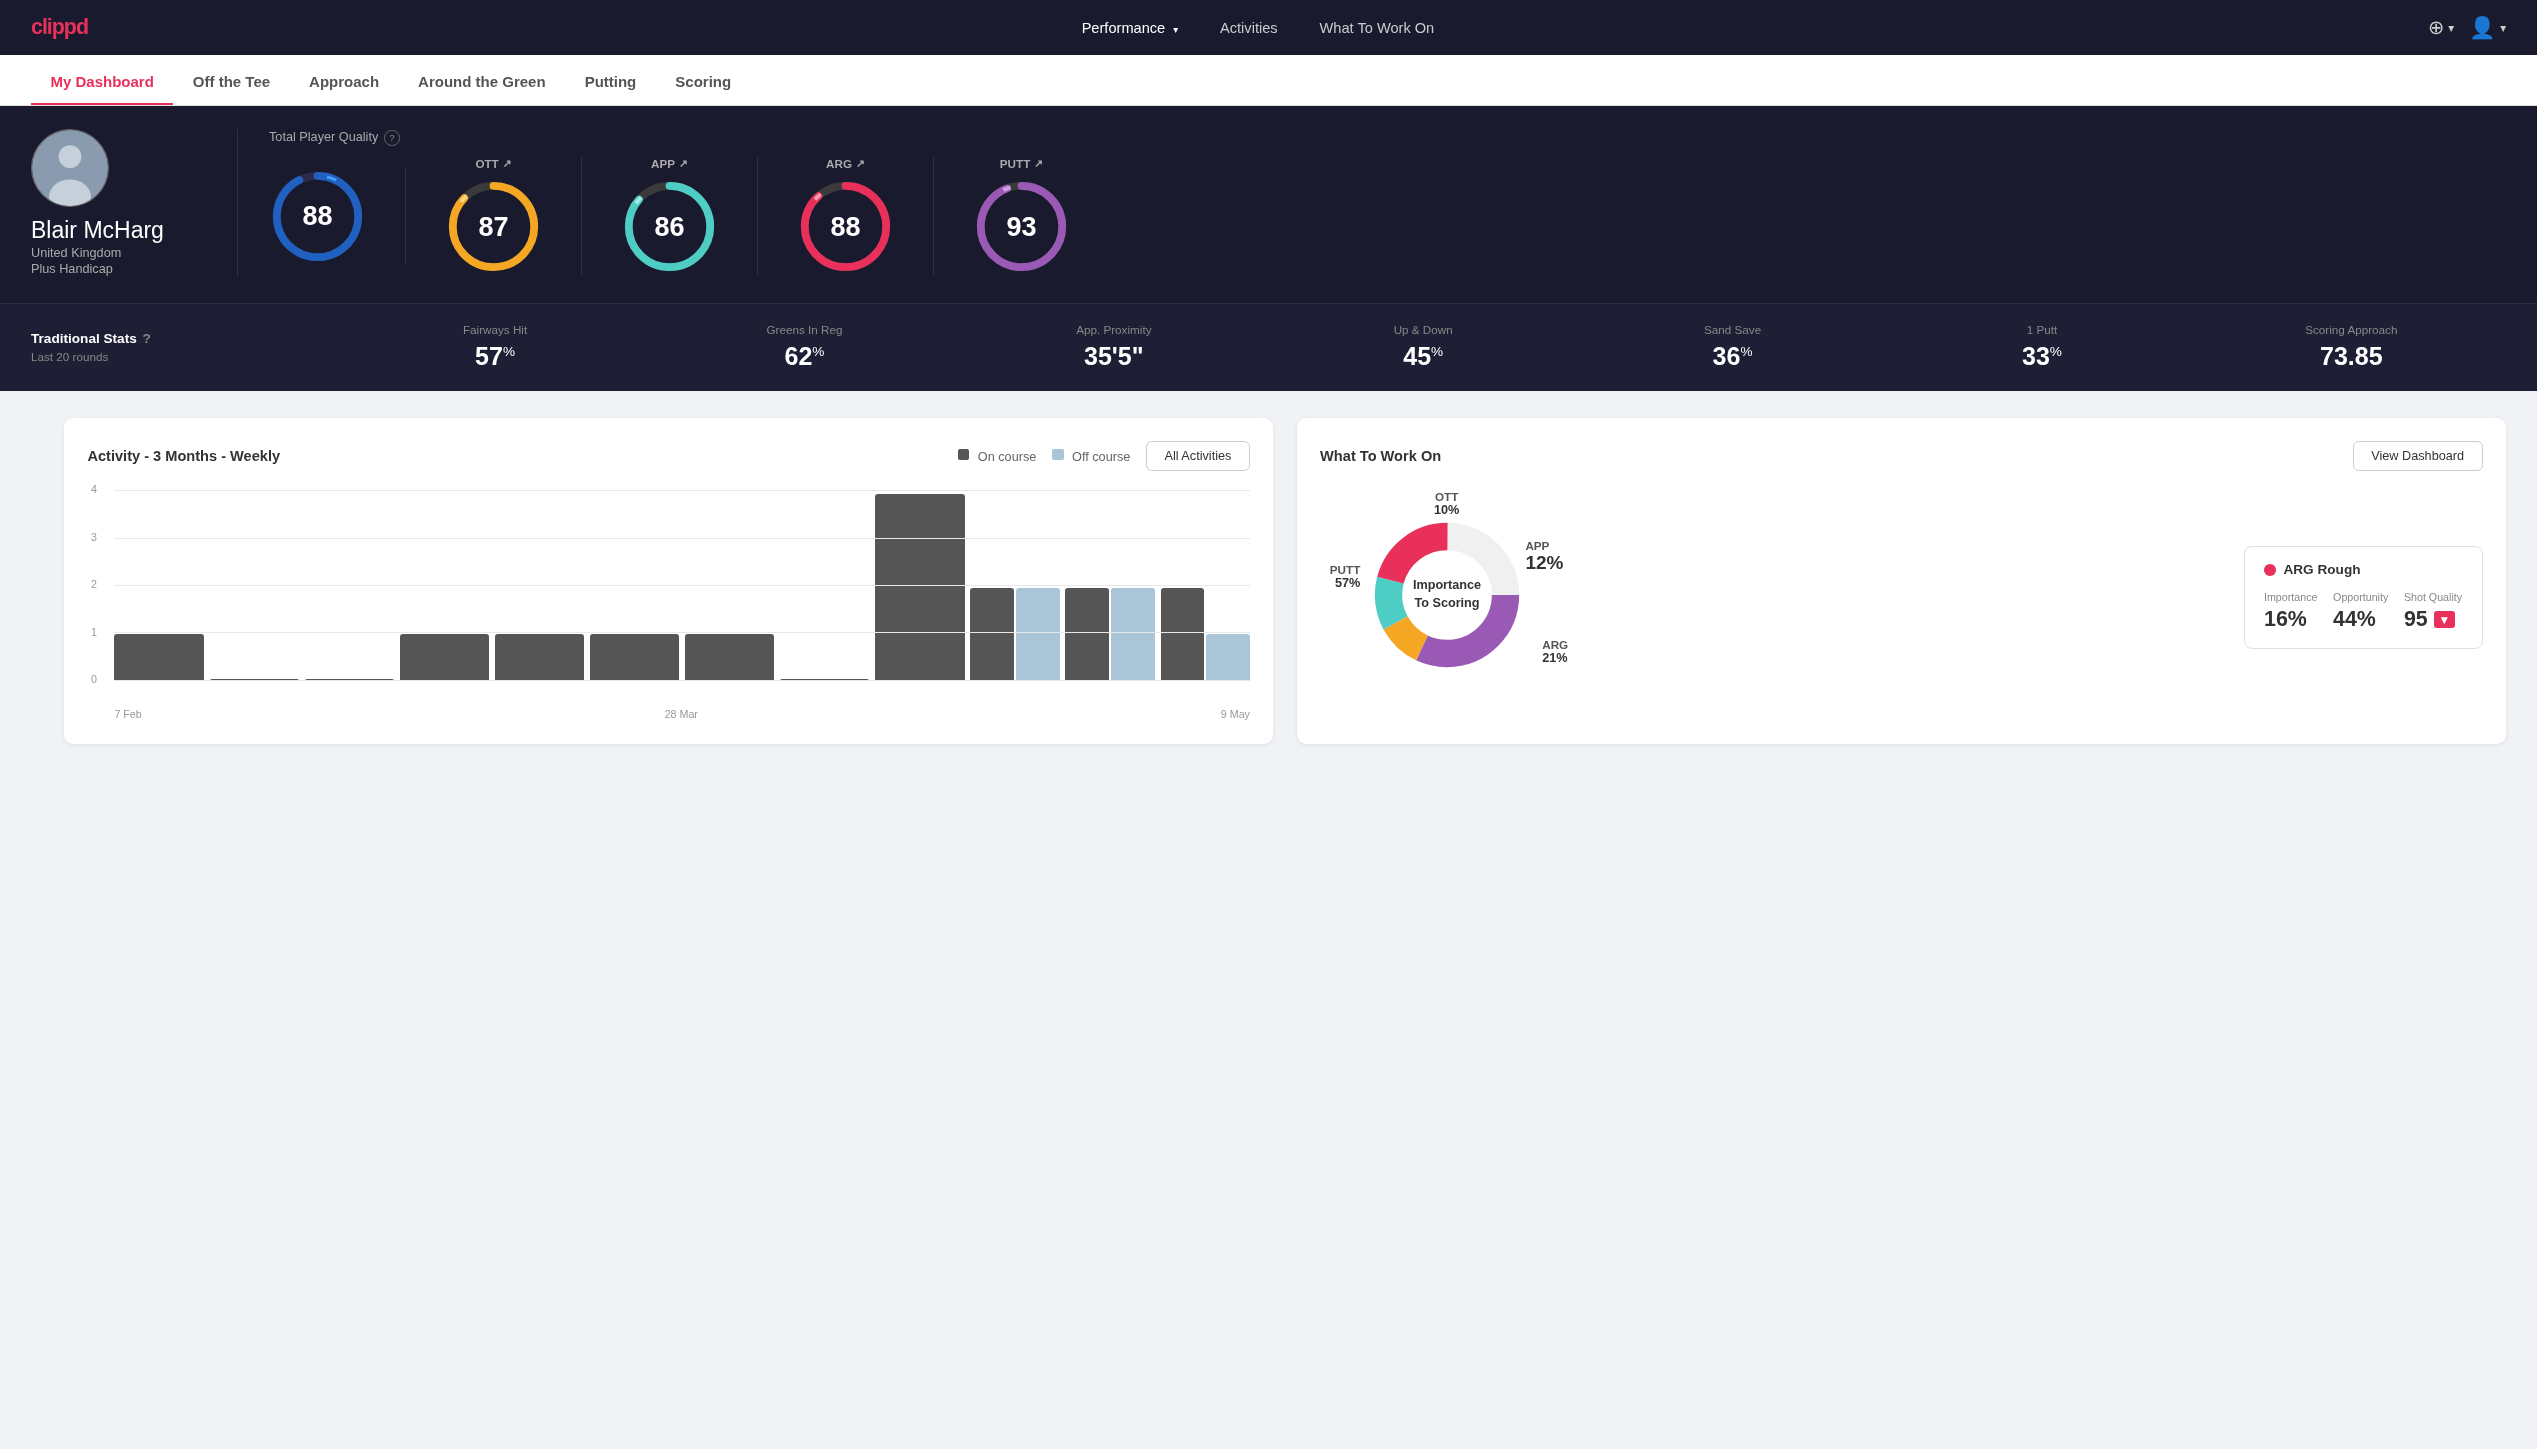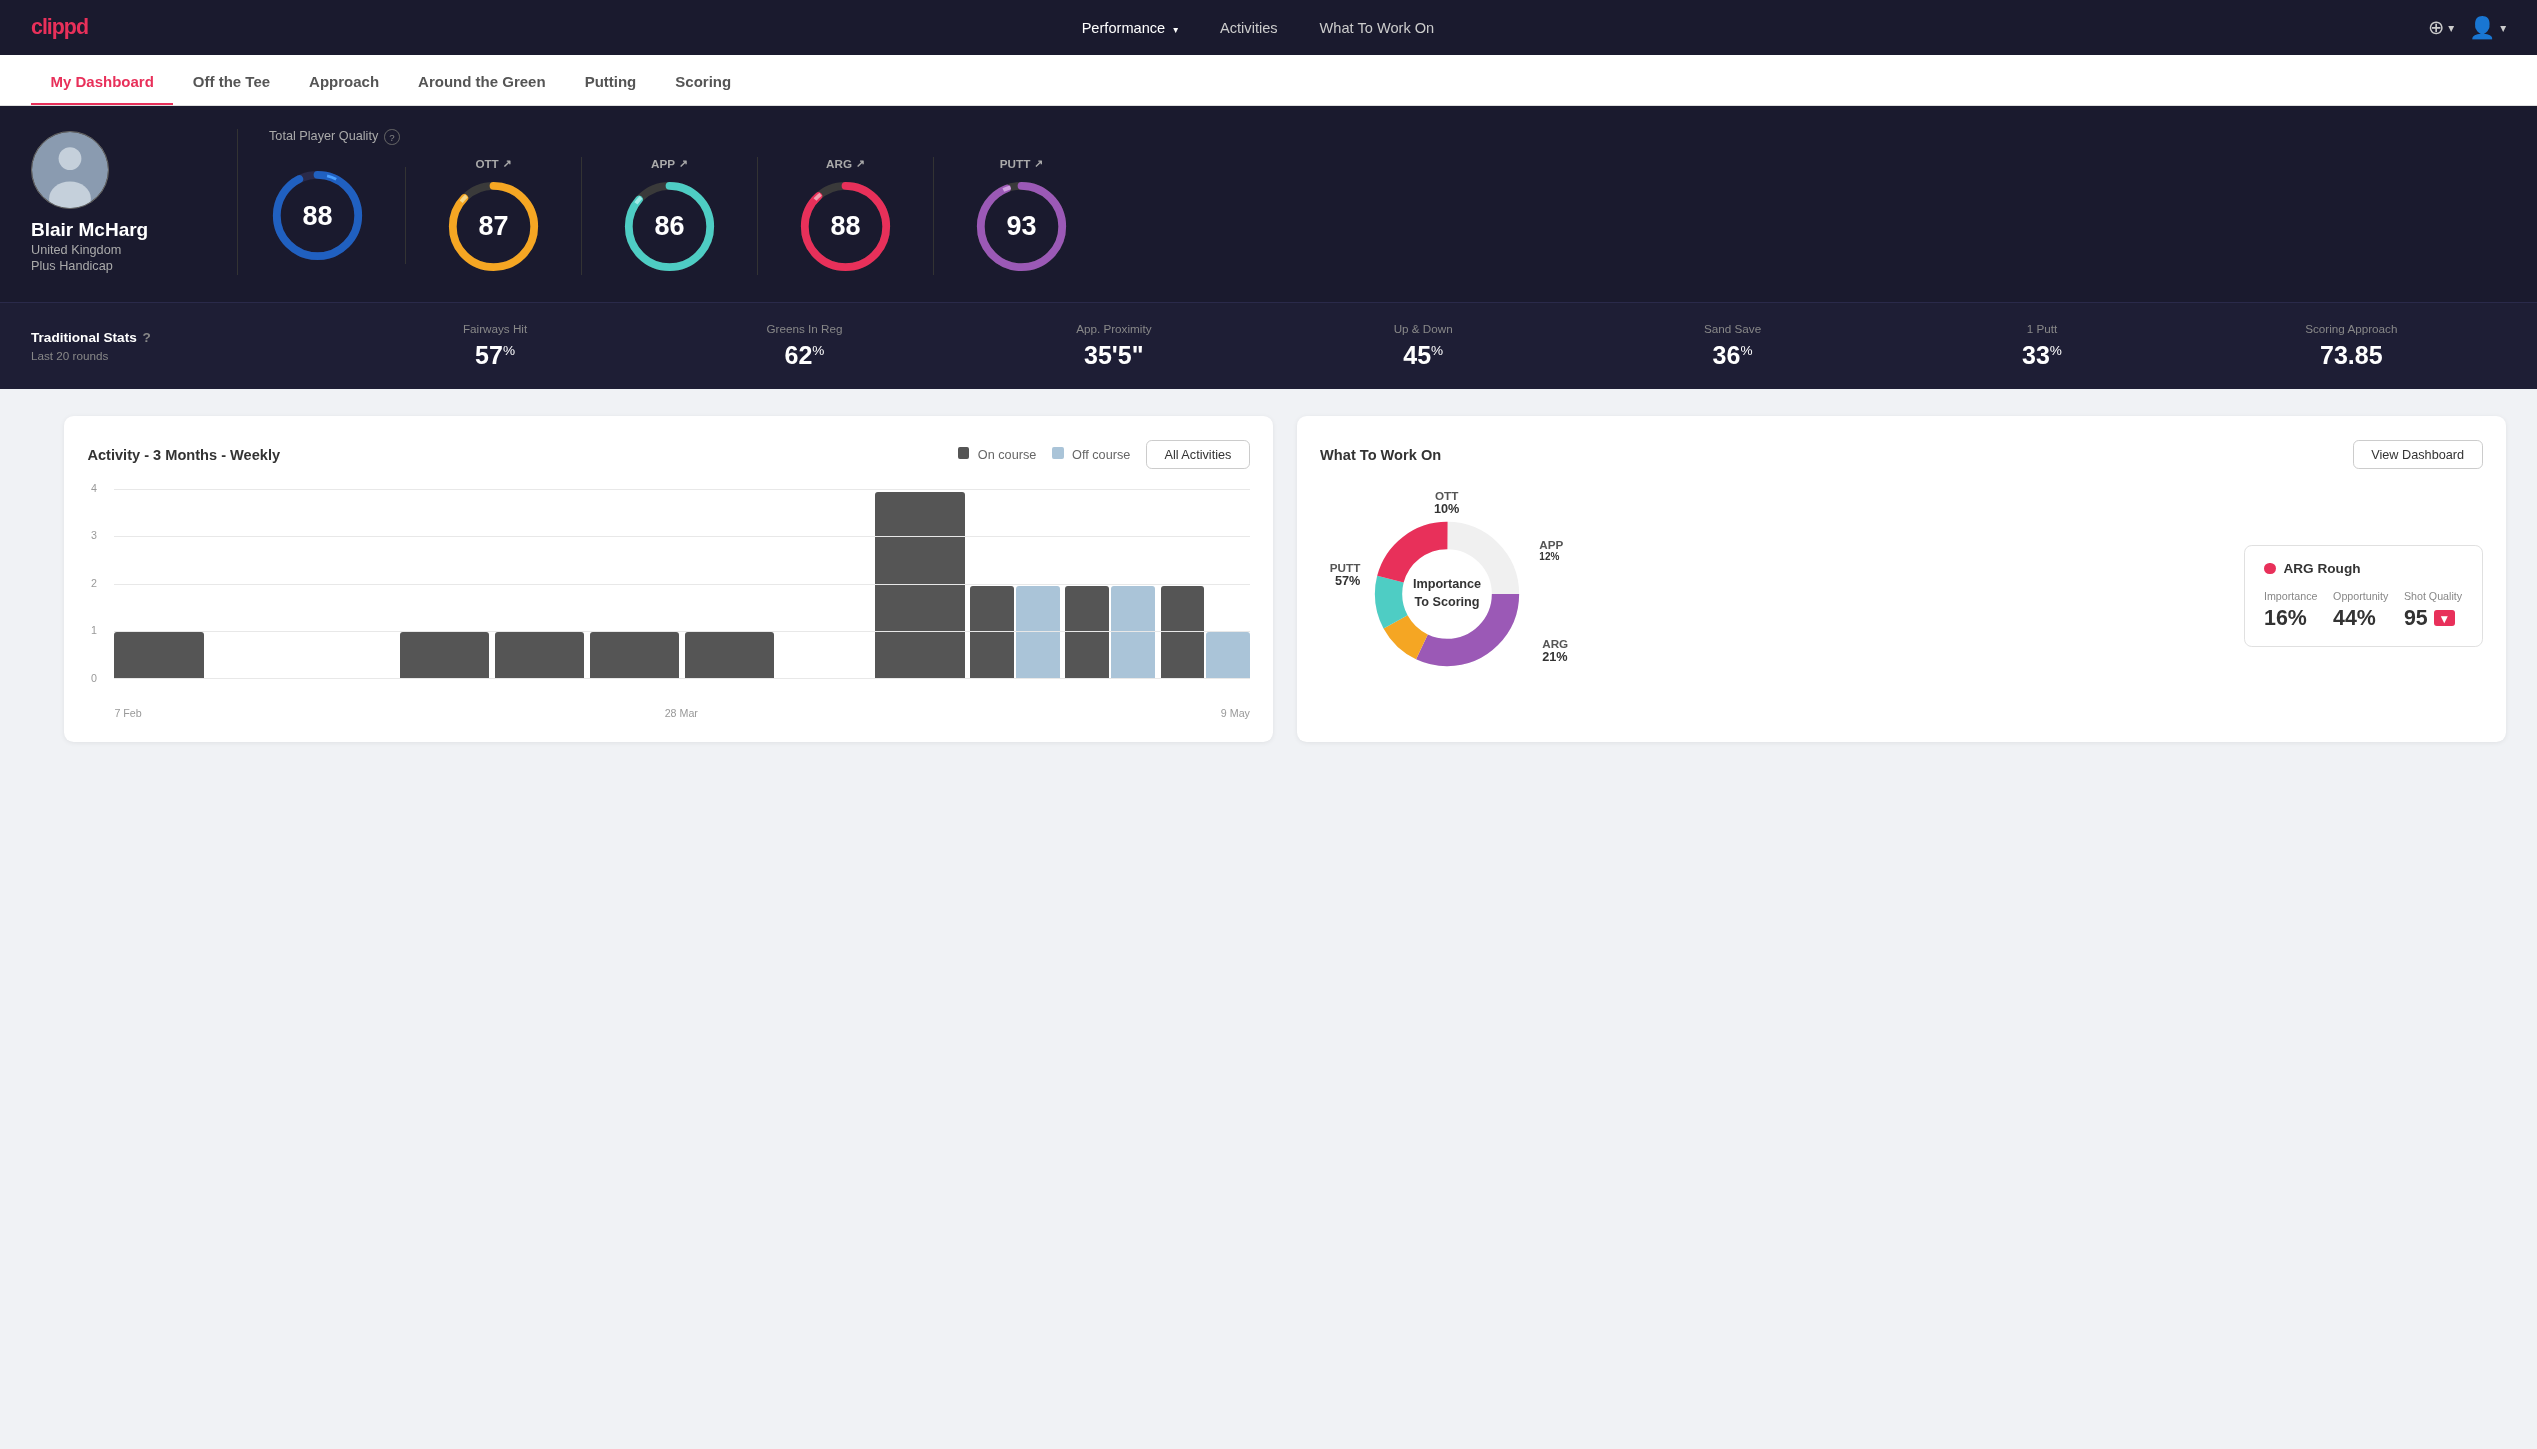--- a/index.html
+++ b/index.html
@@ -85,22 +85,22 @@
       border: 1.9px solid #666;
       margin-bottom: 9.7px;
       display: flex;
       align-items: center;
       justify-content: center;
       font-size: 31px;
       color: #aaa;
     }
     .player-name {
       color: #fff;
-      font-size: 19px;
-      font-weight: 700;
+      font-size: 23px;
+      font-weight: 400;
       margin-bottom: 1.9px;
     }
     .player-country {
       color: #aaa;
       font-size: 12.7px;
       margin-bottom: 1.9px;
     }
     .player-handicap {
       color: #aaa;
       font-size: 12.7px;
@@ -662,21 +662,21 @@
     <div class="donut-section">
 
       <div style="position:relative; width:253px; height:214px; flex-shrink:0;">
 
         <div style="position:absolute; top:0; left:50%; transform:translateX(-50%); text-align:center; font-size:10.7px; color:#555;">
           <div style="font-weight:600;font-size:11.7px;">OTT</div>
           <div style="font-weight:700;font-size:12.7px;color:#333;">10%</div>
         </div>
         <div style="position:absolute; right:9.7px; top:49px; text-align:left; font-size:10.7px; color:#555;">
           <div style="font-weight:600;font-size:11.7px;">APP</div>
-          <div style="font-weight:700;font-size:10px;color:#333;">12%</div>
+          <div style="font-weight:700;font-size:19px;color:#333;">12%</div>
         </div>
         <div style="position:absolute; right:4.9px; bottom:39px; text-align:left; font-size:10.7px; color:#555;">
           <div style="font-weight:600;font-size:11.7px;">ARG</div>
           <div style="font-weight:700;font-size:12.7px;color:#333;">21%</div>
         </div>
         <div style="position:absolute; left:9.7px; top:40%; transform:translateY(-50%); text-align:right; font-size:10.7px; color:#555;">
           <div style="font-weight:600;font-size:11.7px;">PUTT</div>
           <div style="font-weight:700;font-size:12.7px;color:#333;">57%</div>
         </div>
 

